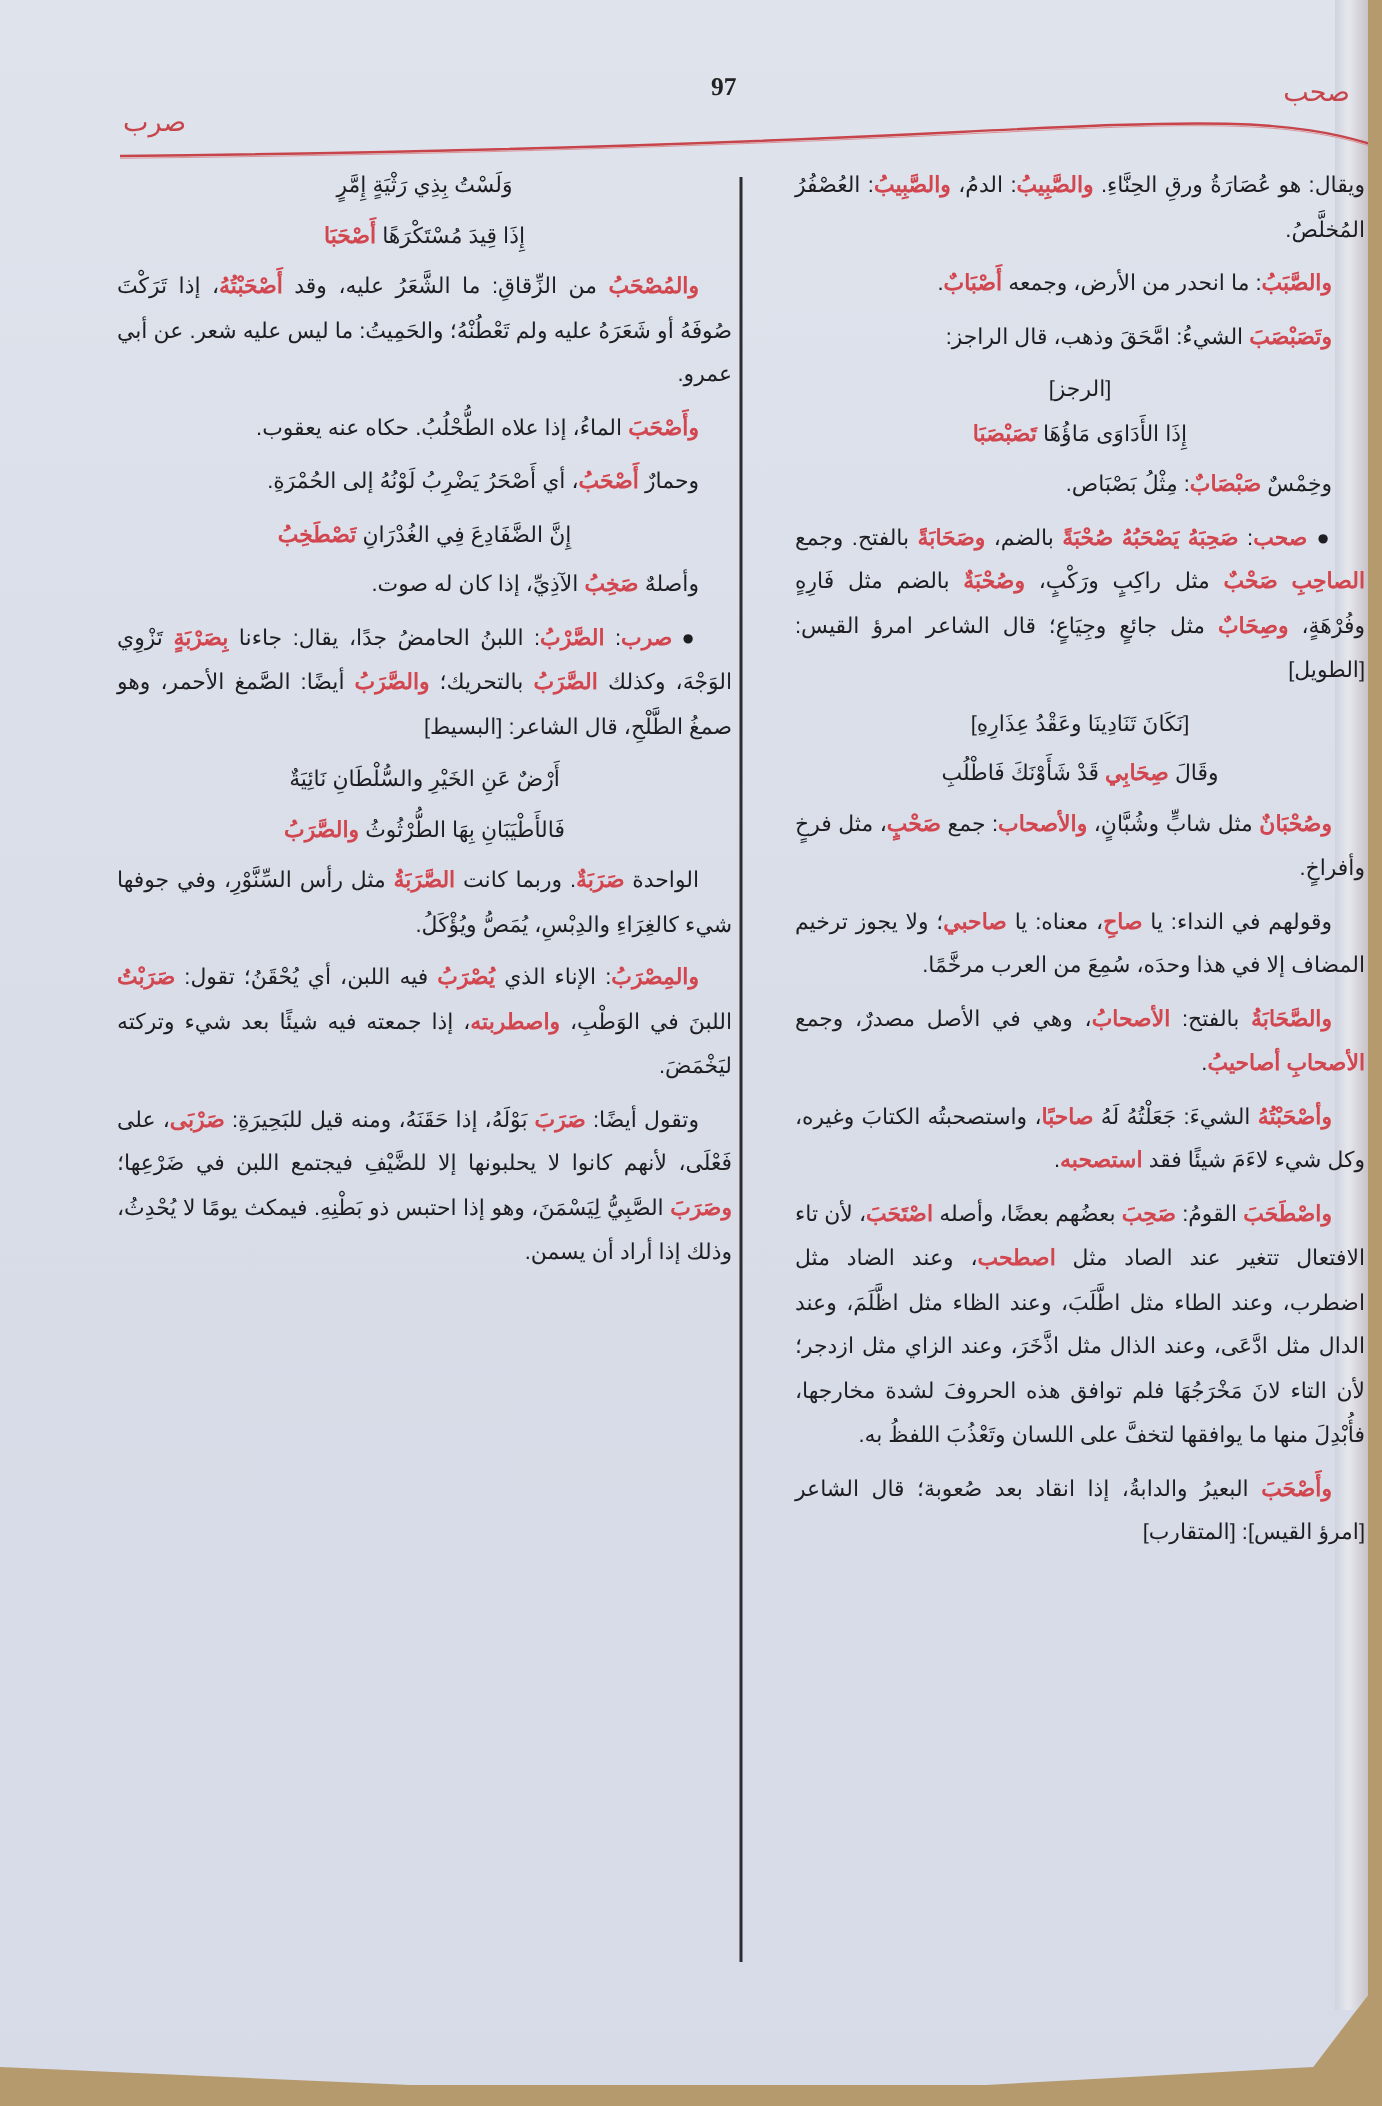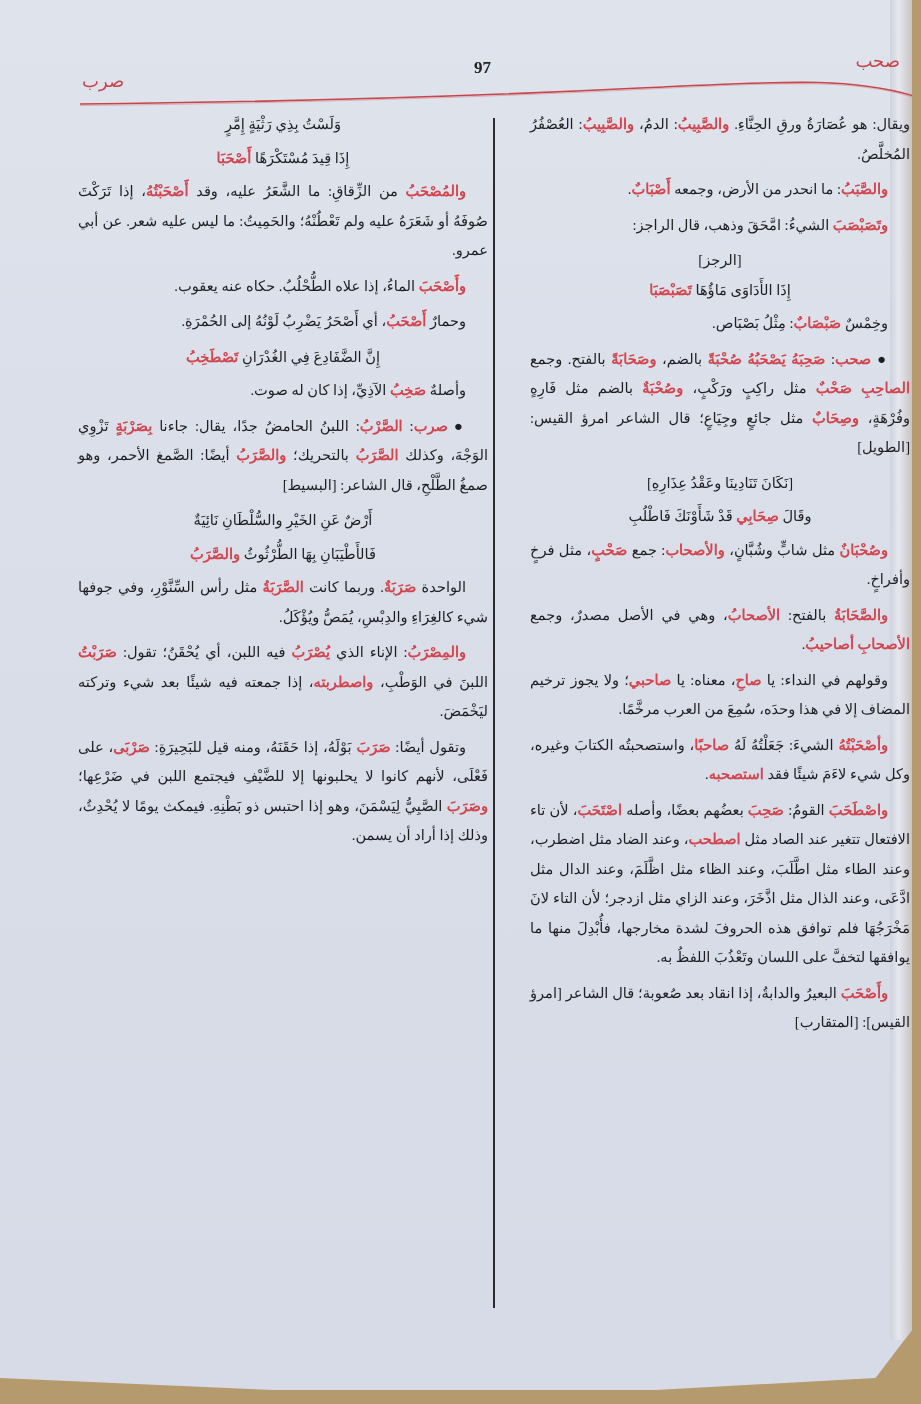--- a/index.html
+++ b/index.html
@@ -13,28 +13,28 @@
     position:absolute; left:0; top:0; width:912px; height:1390px;
     background:linear-gradient(180deg,#dfe3ec 0%,#d9dde8 50%,#d6dbe7 100%);
     border-bottom-right-radius:20px;
     clip-path:polygon(0 0,100% 0,100% 1330px,96% 1378px,60% 1396px,30% 1390px,0 1378px);
   }
   .page-edge {
     position:absolute; right:0; top:0; width:22px; height:1340px;
     background:linear-gradient(90deg,#cfd3de,#e6e7ee 40%,#c8c3c8);
   }
   .header { position:absolute; top:48px; left:60px; width:800px; height:50px; }
-  .page-number { position:absolute; left:414px; top:10px; font-family:"Liberation Serif", serif; font-size:17px; font-weight:bold; color:#222; }
+  .page-number { position:absolute; left:414px; top:0; font-family:"Liberation Serif", serif; font-size:17px; font-weight:bold; color:#222; }
   .guide-right { position:absolute; right:-40px; top:2px; font-family:"DejaVu Serif", serif; font-size:18px; color:#c6444a; direction:rtl; }
   .guide-left { position:absolute; left:22px; top:22px; font-family:"DejaVu Serif", serif; font-size:18px; color:#c6444a; direction:rtl; }
   .header-rule { position:absolute; left:20px; top:28px; width:840px; height:30px; }
 
   .column {
     position:absolute; top:110px; direction:rtl; text-align:justify;
-    font-family:Liberation Serif, serif; font-size:14.6px; line-height:29.5px; color:#1e1e22;
+    font-family:Liberation Sans, sans-serif; font-size:14.6px; line-height:29.5px; color:#1e1e22;
   }
   .col-right { left:506px; width:380px;margin-left:24px; }
   .col-left  { left:78px; width:410px; }
   .divider { position:absolute; left:493px; top:118px; width:2px; height:1190px; background:#2c2c30; }
 
   .para { margin:0 0 6px 0; text-indent:22px; }
   .para.noindent { text-indent:0; }
   .verse { text-align:center; letter-spacing:1px; margin:0 0 4px 0; }
   .meter { text-align:center; margin:0; }
   .hw { color:#d2464f; font-weight:bold; }
@@ -80,24 +80,24 @@
       <span class="bullet">●</span><span class="root">صحب</span><span>: </span><span class="hw">صَحِبَهُ يَصْحَبُهُ صُحْبَةً</span><span> بالضم، </span><span class="hw">وصَحَابَةً</span><span> بالفتح. وجمع </span><span class="hw">الصاحِبِ صَحْبٌ</span><span> مثل راكِبٍ ورَكْبٍ، </span><span class="hw">وصُحْبَةٌ</span><span> بالضم مثل فَارِهٍ وفُرْهَةٍ، </span><span class="hw">وصِحَابٌ</span><span> مثل جائعٍ وجِيَاعٍ؛ قال الشاعر امرؤ القيس: [الطويل]</span>
     </p>
     <p class="verse">[نَكَانَ تَنَادِينَا وعَقْدُ عِذَارِهِ]</p>
     <p class="verse">
       <span>وقَالَ </span><span class="hw">صِحَابِي</span><span> قَدْ شَأَوْنَكَ فَاطْلُبِ</span>
     </p>
     <p class="para">
       <span class="hw">وصُحْبَانٌ</span><span> مثل شابٍّ وشُبَّانٍ، </span><span class="hw">والأصحاب</span><span>: جمع </span><span class="hw">صَحْبٍ</span><span>، مثل فرخٍ وأفراخٍ.</span>
     </p>
     <p class="para">
-      <span class="hw">والصَّحَابَةُ</span><span> بالفتح: </span><span class="hw">الأصحابُ</span><span>، وهي في الأصل مصدرٌ، وجمع </span><span class="hw">الأصحابِ أصاحيبُ</span><span>.</span>
+      <span>وقولهم في النداء: يا </span><span class="hw">صاحِ</span><span>، معناه: يا </span><span class="hw">صاحبي</span><span>؛ ولا يجوز ترخيم المضاف إلا في هذا وحدَه، سُمِعَ من العرب مرخَّمًا.</span>
     </p>
     <p class="para">
-      <span>وقولهم في النداء: يا </span><span class="hw">صاحِ</span><span>، معناه: يا </span><span class="hw">صاحبي</span><span>؛ ولا يجوز ترخيم المضاف إلا في هذا وحدَه، سُمِعَ من العرب مرخَّمًا.</span>
+      <span class="hw">والصَّحَابَةُ</span><span> بالفتح: </span><span class="hw">الأصحابُ</span><span>، وهي في الأصل مصدرٌ، وجمع </span><span class="hw">الأصحابِ أصاحيبُ</span><span>.</span>
     </p>
     <p class="para">
       <span class="hw">وأصْحَبْتُهُ</span><span> الشيءَ: جَعَلْتُهُ لَهُ </span><span class="hw">صاحبًا</span><span>، واستصحبتُه الكتابَ وغيره، وكل شيء لاءَمَ شيئًا فقد </span><span class="hw">استصحبه</span><span>.</span>
     </p>
     <p class="para">
       <span class="hw">واصْطَحَبَ</span><span> القومُ: </span><span class="hw">صَحِبَ</span><span> بعضُهم بعضًا، وأصله </span><span class="hw">اصْتَحَبَ</span><span>، لأن تاء الافتعال تتغير عند الصاد مثل </span><span class="hw">اصطحب</span><span>، وعند الضاد مثل اضطرب، وعند الطاء مثل اطَّلَبَ، وعند الظاء مثل اظَّلَمَ، وعند الدال مثل ادَّعَى، وعند الذال مثل اذَّخَرَ، وعند الزاي مثل ازدجر؛ لأن التاء لانَ مَخْرَجُهَا فلم توافق هذه الحروفَ لشدة مخارجها، فأُبْدِلَ منها ما يوافقها لتخفَّ على اللسان وتَعْذُبَ اللفظُ به.</span>
     </p>
     <p class="para">
       <span class="hw">وأَصْحَبَ</span><span> البعيرُ والدابةُ، إذا انقاد بعد صُعوبة؛ قال الشاعر [امرؤ القيس]: [المتقارب]</span>
     </p>

